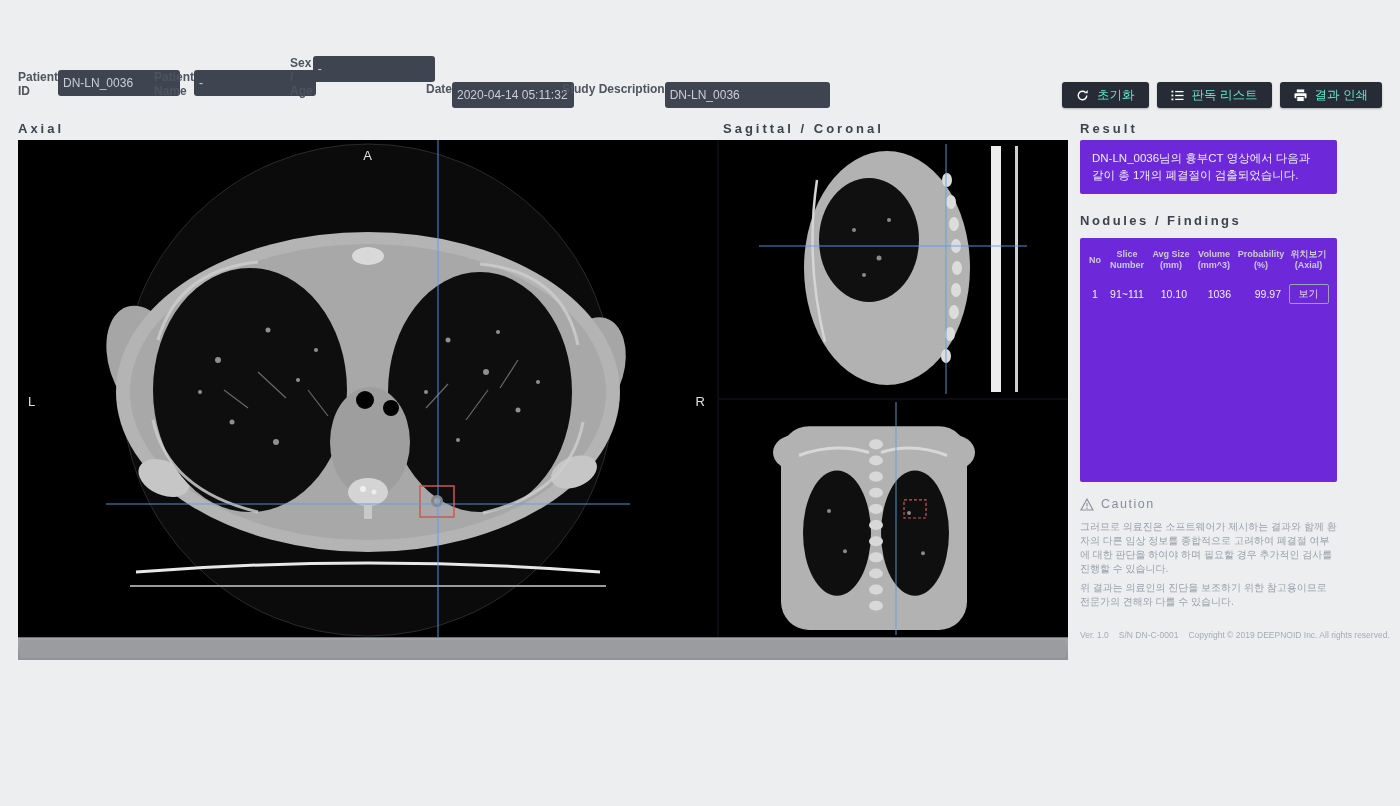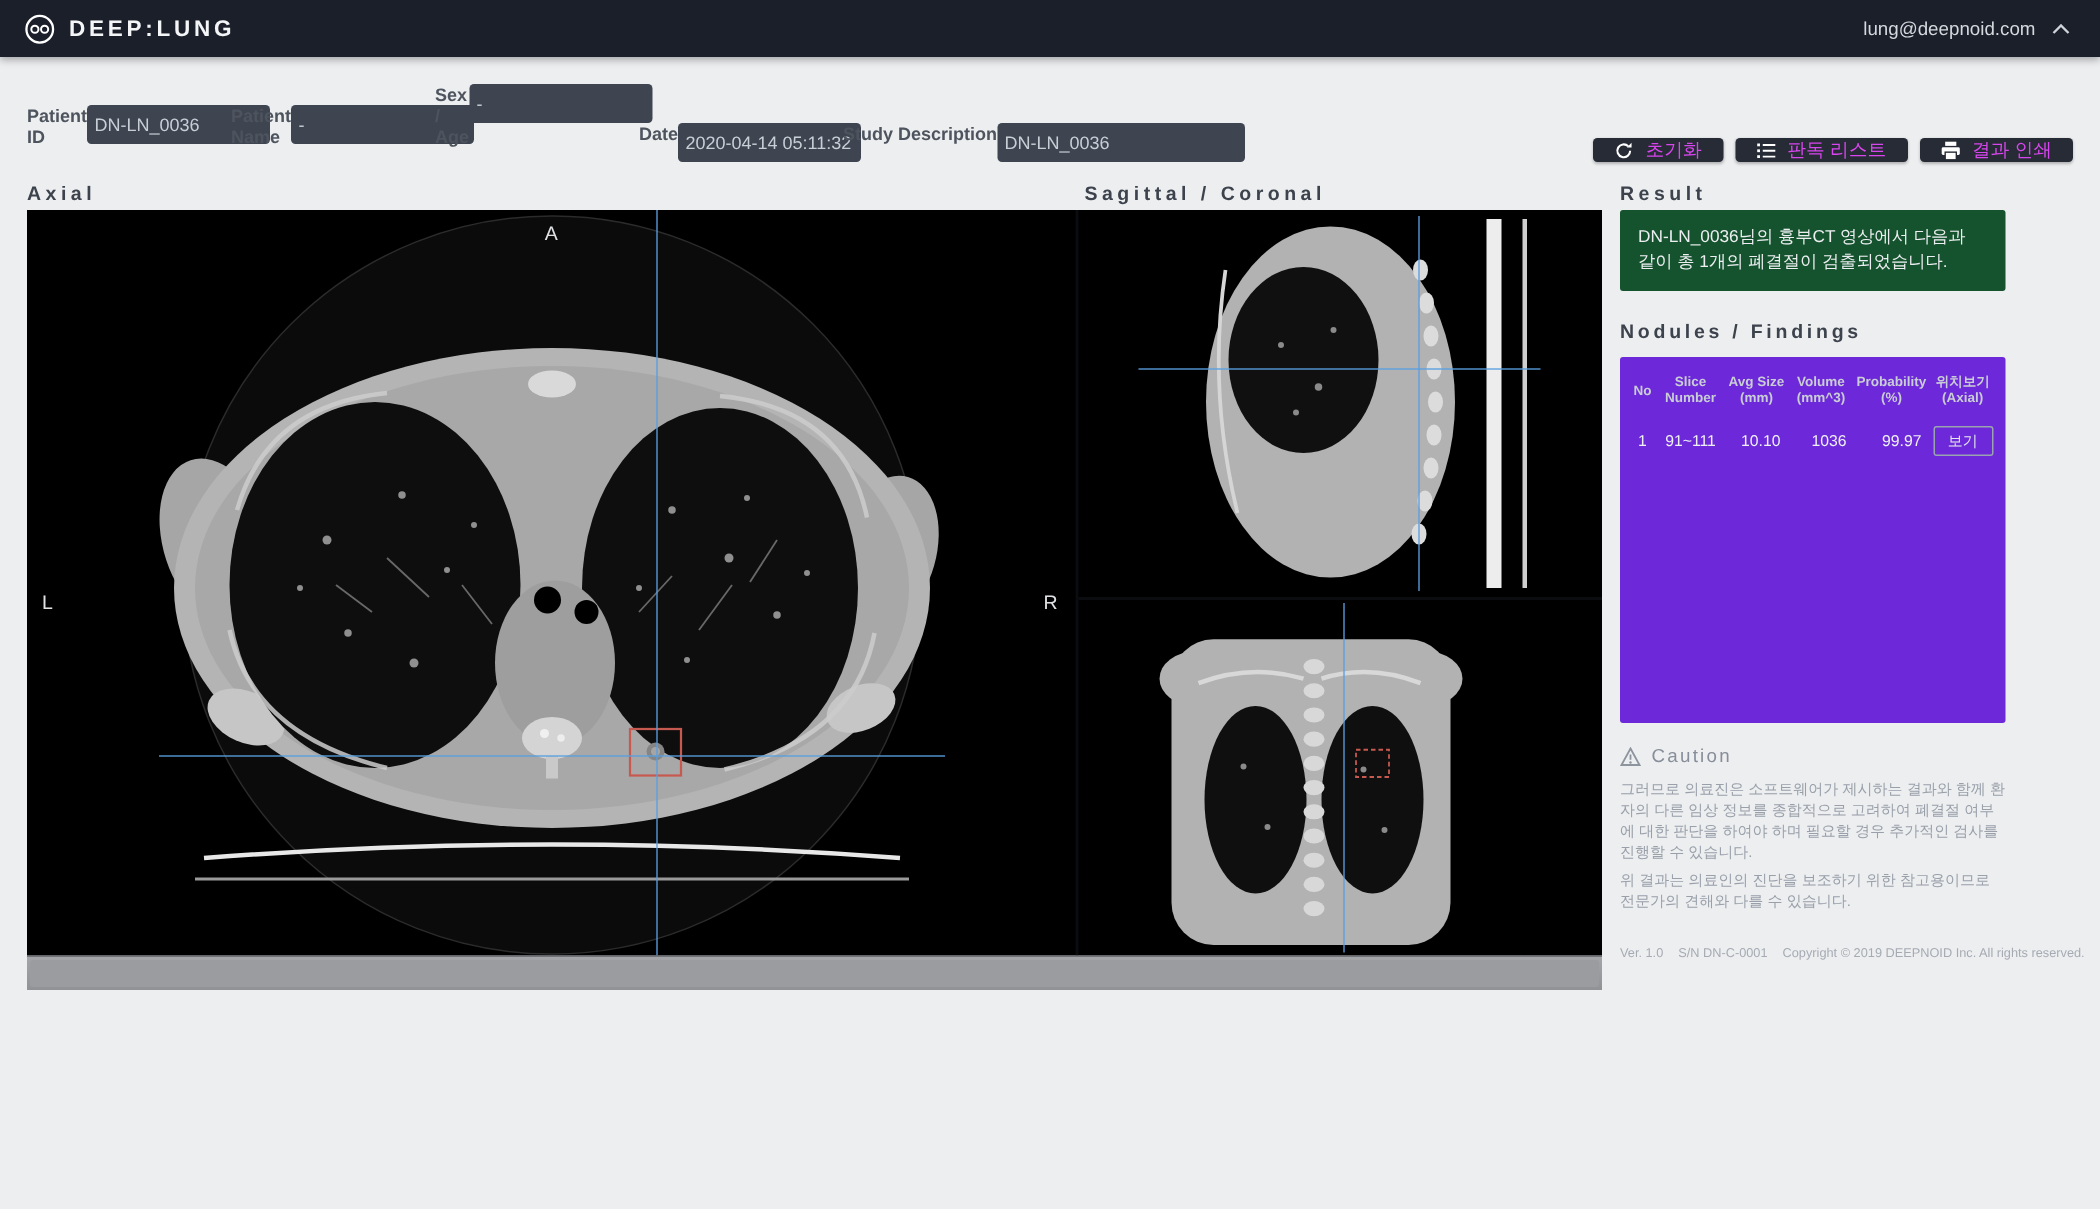--- a/index.html
+++ b/index.html
@@ -28,21 +28,21 @@
   .field .flabel { font-size:12px; font-weight:700; color:#4e545e; margin-bottom:10px; }
   .field input {
     height:26px; background:#3e4551; border:none; border-radius:3px;
     color:#c9ced6; font-size:12px; padding:0 5px; outline:none;
     font-family:"Liberation Sans", sans-serif;
   }
   .w-sm { width:122px; }
   .field.grow { flex:1; margin-right:10px; }
   .toolbar { display:flex; gap:8px; margin-left:2px; }
   .tool-btn {
-    height:16px; background:#262b35; color:#d946ef; border:none; border-radius:3px;
+    height:26px; background:#262b35; color:#5eead4; border:none; border-radius:3px;
     display:flex; align-items:center; gap:8px; padding:0 14px; font-size:12.5px;
     cursor:pointer; font-family:"Liberation Sans", sans-serif; box-shadow:0 1px 2px rgba(0,0,0,.25);
   }
   .btn-icon { display:flex; align-items:center; }
 
   
   .view-title {
     position:absolute; font-size:13px; font-weight:700; letter-spacing:3px; color:#3d434d;
   }
   .axial-title { top:121px; left:18px; }
@@ -71,21 +71,21 @@
     cursor:pointer;
   }
   .scroll-handle {
     position:absolute; top:2px; left:2px; height:18px; width:1046px;
     background:#9a9c9f; border-radius:2px;
   }
 
   
   .result-panel { position:absolute; top:140px; left:1080px; width:257px; }
   .result-box {
-    background:#14532d; color:#eceef1; font-size:11.5px; line-height:17px;
+    background:#6d28d9; color:#eceef1; font-size:11.5px; line-height:17px;
     padding:10px 12px; border-radius:2px; word-break:break-word;
   }
   .findings-title { font-size:13px; font-weight:700; letter-spacing:2.5px; color:#3d434d; margin:19px 0 10px 0; }
   .findings-box { background:#6d28d9; border-radius:2px; height:244px; padding:7px 6px; }
   table.findings { width:100%; border-collapse:collapse; table-layout:fixed; }
   table.findings th {
     font-size:9px; font-weight:700; color:#c9cdd5; text-align:center;
     white-space:pre-line; padding:4px 1px; vertical-align:middle; line-height:11px;
   }
   table.findings td { font-size:10.5px; color:#eef0f3; padding:9px 2px 4px 2px; }
@@ -105,40 +105,20 @@
 
   .panel-footer {
     margin-top:21px; display:flex; gap:10px; font-size:8.5px; color:#a6abb3; white-space:nowrap;
   }
 </style>
 </head>
 <body>
 
 <div class="app">
 
-  <div class="topbar">
-    <div class="logo">
-      <span class="btn-icon">
-        <svg width="21" height="21" viewBox="0 0 22 22">
-          <circle cx="11" cy="11" r="9.3" fill="none" stroke="#fff" stroke-width="1.6"></circle>
-          <circle cx="7.6" cy="11" r="2.5" fill="none" stroke="#fff" stroke-width="1.4"></circle>
-          <circle cx="14.4" cy="11" r="2.5" fill="none" stroke="#fff" stroke-width="1.4"></circle>
-        </svg>
-      </span>
-      <span class="logo-text">DEEP:LUNG</span>
-    </div>
-    <div class="account">
-      <span>lung@deepnoid.com</span>
-      <span class="btn-icon">
-        <svg width="12" height="7" viewBox="0 0 12 7">
-          <path d="M1 6 L6 1 L11 6" stroke="#cfd3da" stroke-width="1.6" fill="none"></path>
-        </svg>
-      </span>
-    </div>
-  </div>
 
   <div class="patient-bar">
     <div class="field w-sm">
       <span class="flabel">Patient ID</span>
       <input class="w-sm" readonly="" value="DN-LN_0036" style="">
     </div>
     <div class="field w-sm">
       <span class="flabel">Patient Name</span>
       <input class="w-sm" readonly="" value="-" style="">
     </div>

